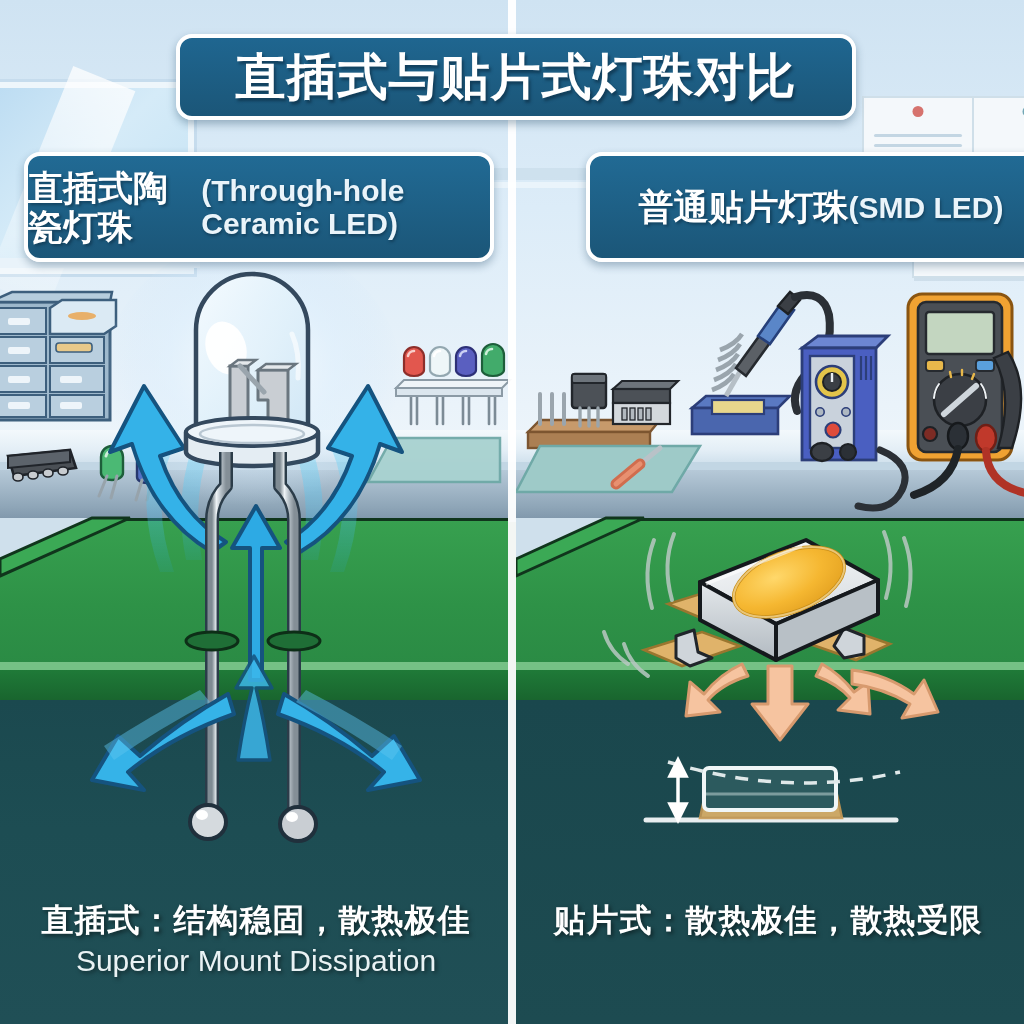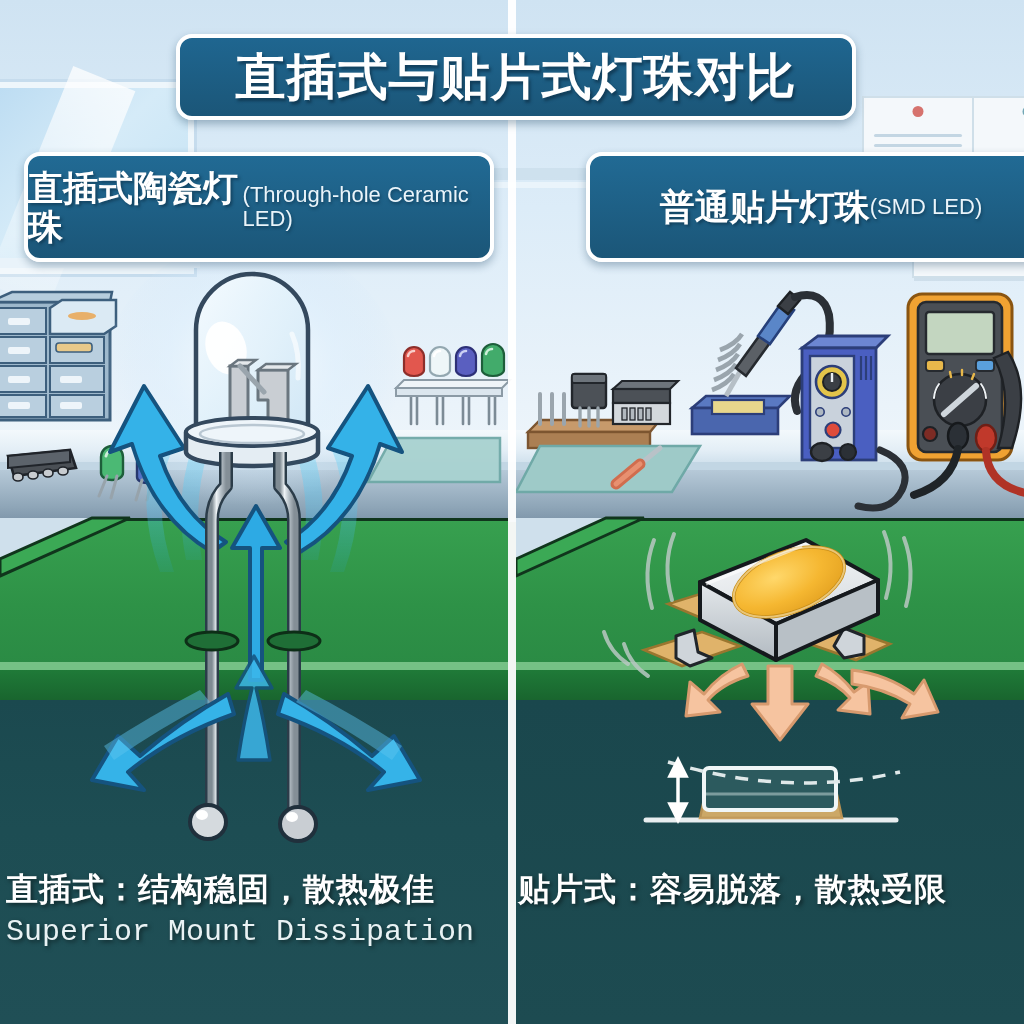--- a/index.html
+++ b/index.html
@@ -48,26 +48,26 @@
      background:linear-gradient(180deg,#1f6690 0%,#1b5678 100%);border:4px solid #ffffff;
      box-shadow:0 4px 9px rgba(20,60,90,.35);display:flex;align-items:center;justify-content:center;}
   .title-badge span{color:#fff;font-size:50px;font-weight:bold;letter-spacing:1px;
      text-shadow:2px 3px 3px rgba(8,35,55,.55);}
 
   .panel-badge{position:absolute;top:152px;height:102px;border-radius:16px;
      background:linear-gradient(180deg,#216a94 0%,#1b5678 100%);border:4px solid #ffffff;
      box-shadow:0 4px 9px rgba(20,60,90,.33);
      display:flex;flex-direction:row;align-items:center;justify-content:center;}
   .panel-badge .zh{color:#fff;font-size:35px;font-weight:bold;text-shadow:2px 2px 3px rgba(8,35,55,.5);line-height:1.12;}
-  .panel-badge .en{color:#eaf4fa;font-size:22px;font-weight:normal;text-shadow:1px 2px 3px rgba(8,35,55,.5);line-height:1.1;}
+  .panel-badge .en{color:#eaf4fa;font-size:30px;font-weight:bold;text-shadow:1px 2px 3px rgba(8,35,55,.5);line-height:1.1;}
   #badge-left{left:24px;width:462px;}
   #badge-right{left:538px;width:462px;margin-left:48px;}
 
   
-  .caption{position:absolute;top:872px;width:500px;font-family:Liberation Mono, monospace;}
+  .caption{position:absolute;top:900px;width:500px;text-align:center;}
   #cap-left{left:6px;}
   #cap-right{left:518px;}
   .caption .zh{color:#ffffff;font-size:32px;font-weight:bold;letter-spacing:1px;
      text-shadow:2px 2px 4px rgba(0,0,0,.55);line-height:1.25;}
   .caption .en{color:#e9f2f4;font-size:30px;line-height:1.12;margin-top:4px;
      text-shadow:2px 2px 4px rgba(0,0,0,.5);}
 
   
   .divider{position:absolute;left:508px;top:0;width:8px;height:1024px;background:#ffffff;opacity:.95;}
 
@@ -525,16 +525,16 @@
     <div class="zh">普通贴片灯珠</div>
     <div class="en">(SMD LED)</div>
   </div>
 
   <div class="caption" id="cap-left">
     <div class="zh">直插式：结构稳固，散热极佳</div>
     <div class="en">Superior Mount Dissipation</div>
   </div>
 
   <div class="caption" id="cap-right">
-    <div class="zh">贴片式：容易脱落，散热受限</div>
+    <div class="zh">贴片式：散热极佳，散热受限</div>
   </div>
 
 </div>
 
 </body></html>

